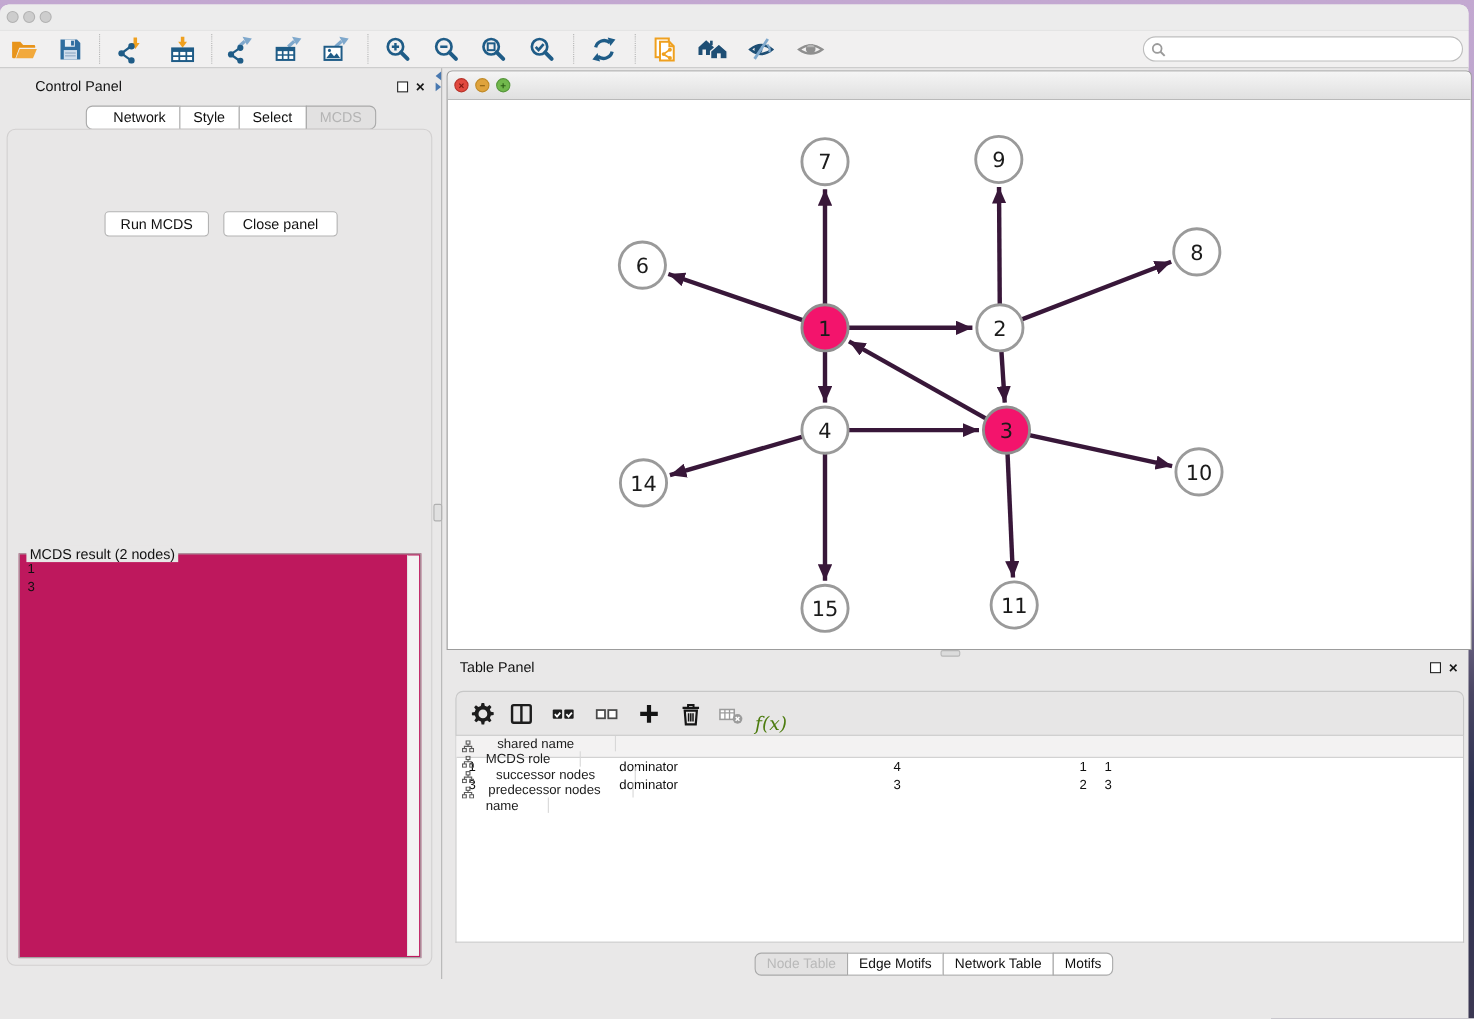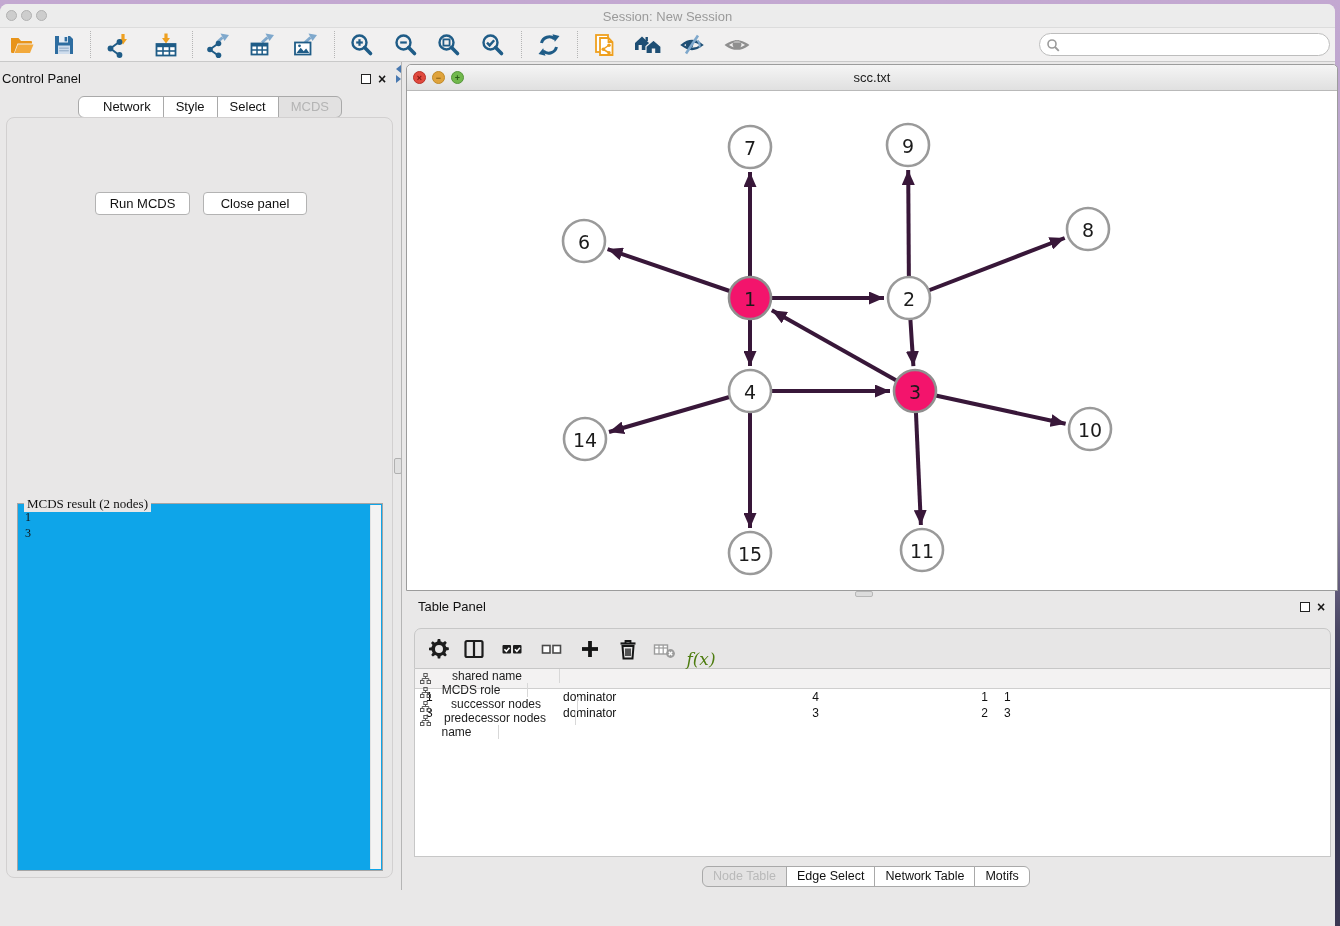--- a/index.html
+++ b/index.html
@@ -26,41 +26,41 @@
   .tbtn { position:absolute; top:2px; width:32px; height:30px; display:flex;
     align-items:center; justify-content:center; cursor:default; }
   .tb-sep { position:absolute; top:3px; height:27px; border-left:1px dotted #b5b5b5; }
   .searchbox { position:absolute; left:1039px; top:5px; width:291px; height:23px;
     background:#fff; border:1px solid #bdbdbd; border-radius:12px; }
   .searchbox svg { position:absolute; left:6px; top:4px; }
   .searchbox input { position:absolute; left:24px; top:1px; width:260px; height:19px;
     border:none; outline:none; font-size:12px; background:transparent; }
 
   
-  .cp-header-title { position:absolute; left:2px; top:71px; font-size:13px; color:#111; }
+  .cp-header-title { position:absolute; left:32px; top:71px; font-size:13px; color:#111; }
   .float-icon { position:absolute; width:10px; height:10px; border:1.5px solid #222; background:#fff; }
   .close-x { position:absolute; font-size:14px; font-weight:bold; color:#161616; line-height:12px; }
   .cp-tabs { position:absolute; left:78px; top:96px; height:22px; display:flex; }
   .cp-tab { height:22px; line-height:20px; font-size:13px; text-align:center; padding:0 12px;
     background:#fff; color:#111; border:1px solid #a9a9a9; margin-left:-1px; }
   .cp-tab:first-child { border-radius:6px 0 0 6px; margin-left:0;padding-left:24px; }
   .cp-tab:last-child { border-radius:0 6px 6px 0; }
   .cp-tab.disabled-active { background:#e2e1e1; color:#b4b4b4; }
   .cp-body { position:absolute; left:6px; top:117px; width:387px; height:761px;
     background:#e8e7e7; border:1px solid #d2d0d0; border-radius:8px; }
   .opt-label { position:absolute; left:0; top:19px; width:100%; text-align:center; font-size:13px; color:#111; }
   .criterion { position:absolute; left:38px; top:41px; width:312px; height:23px; background:#fff;
     border:1px solid #b3b3b3; border-radius:4px; font-size:13px; line-height:21px; padding-left:10px; color:#111; }
   .criterion svg { position:absolute; right:5px; top:4px; }
   .cp-btn { position:absolute; top:74px; height:23px; background:#fff; border:1px solid #b3b3b3;
     border-radius:4px; font-size:13px; text-align:center; line-height:21px; color:#111; }
   .run-btn { left:88px; width:95px; }
   .closep-btn { left:196px; width:104px; }
   .result-box { position:absolute; left:10px; top:385px; width:366px; height:368px;
-    background:#0ea5e9; border:1px solid #a5a5a5;font-family:Liberation Serif, serif; }
+    background:#be185d; border:1px solid #a5a5a5; }
   .result-legend { position:absolute; left:6px; top:-8px; background:#e8e7e7; padding:0 3px;
     font-size:13px; color:#111; }
   .result-lines { position:absolute; left:7px; top:5px; font-size:12px; line-height:16px; color:#111; }
   .result-scroll { position:absolute; right:1px; top:1px; width:11px; height:calc(100% - 2px);
     background:#f3f3f3; border-left:1px solid #e2e2e2; }
 
   
   .vdivider { position:absolute; left:401px; top:62px; width:1px; height:828px; background:#b5b5b5; }
   .vdiv-handle { position:absolute; left:394px; top:458px; width:8px; height:16px;
     background:#e0e0e0; border:1px solid #b0b0b0; border-radius:2px; }
@@ -89,21 +89,21 @@
     background:#fff; border:1px solid #c7c7c7; border-top:none; }
   .thead { display:flex; height:20px; background:#f3f2f2; border-bottom:1px solid #cfcfcf;flex-direction:column; }
   .th { position:relative; height:20px; border-right:1px solid #d8d8d8; font-size:12px; color:#1c1c1c;
     display:flex; align-items:center; justify-content:center; }
   .th .tree { position:absolute; left:5px; top:4px; }
   .trow { display:flex; height:16px; font-size:12px; color:#111; }
   .td { height:16px; line-height:16px; white-space:nowrap; overflow:hidden; }
   .tp-tabs { position:absolute; left:686px; top:866px; height:21px; display:flex; }
   .tp-tab { height:21px; line-height:19px; font-size:12.5px; text-align:center;
     background:#fff; color:#111; border:1px solid #a9a9a9; margin-left:-1px; padding:0 10px; }
-  .tp-tab:first-child { border-radius:6px 0 0 6px; margin-left:16px; }
+  .tp-tab:first-child { border-radius:6px 0 0 6px; margin-left:0; }
   .tp-tab:last-child { border-radius:0 6px 6px 0; }
   .tp-tab.disabled-active { background:#e3e2e2; color:#b9b9b9; }
 
   
   .statusbar { position:absolute; left:0; top:890px; width:1335px; height:36px;
     background:#ebeaea; border-top:1px solid #c3c3c3; }
   .list-btn { position:absolute; left:10px; top:6px; width:29px; height:26px; background:#fff;
     border:1px solid #b4b4b4; border-radius:3px; display:flex; align-items:center; justify-content:center; }
   .memory-btn { position:absolute; right:4px; top:7px; width:70px; height:24px; background:#fff;
     border:1px solid #b4b4b4; border-radius:3px; display:flex; align-items:center; justify-content:center; gap:5px;
@@ -113,21 +113,20 @@
 </head>
 <body>
 
 <div class="screen">
   <div class="app"></div>
 
   <div class="titlebar">
     <div class="tl-dot" style="left:6px"></div>
     <div class="tl-dot" style="left:21px"></div>
     <div class="tl-dot" style="left:36px"></div>
-    <div class="titlebar-title">Session: New Session</div>
   </div>
 
   <div class="toolbar">
     <div class="tbtn" style="left:6px">
       <svg width="26" height="26" viewBox="0 0 26 26">
         <path d="M2 6 h7.5 l2.5 3 H22 a1 1 0 0 1 1 1 v1.5 H8.5 L5 21 H3.2 A1.2 1.2 0 0 1 2 19.8 z" fill="#E8941A"></path>
         <path d="M9 12.5 h15.5 L21 21 H5.6 z" fill="#F2A93C"></path>
       </svg>
     </div>
     <div class="tbtn" style="left:48px">
@@ -315,21 +314,20 @@
   <div class="vdiv-handle"></div>
   <div class="onetouch" style="left:396px; top:65px; border-top:4px solid transparent; border-bottom:4px solid transparent; border-right:5px solid #4878b0;"></div>
   <div class="onetouch" style="left:396px; top:75px; border-top:4px solid transparent; border-bottom:4px solid transparent; border-left:5px solid #4878b0;"></div>
   <div class="hdiv-handle"></div>
 
   <div class="netwin">
     <div class="nw-titlebar">
       <div class="traffic" style="left:6px;  background:#e1493e; border:1px solid #b73229; color:#7c150f;">×</div>
       <div class="traffic" style="left:25px; background:#dfa33c; border:1px solid #c08a27; color:#8a5f10;">−</div>
       <div class="traffic" style="left:44px; background:#71b84c; border:1px solid #55963a; color:#2c5e17;">+</div>
-      <div class="nw-title">scc.txt</div>
     </div>
     <svg class="net-canvas" width="930" height="500" viewBox="0 0 930 500">
         <defs>
           <marker id="arr" viewBox="0 0 15 13" refX="15" refY="6.5" markerWidth="15" markerHeight="13" orient="auto" markerUnits="userSpaceOnUse">
             <path d="M0,0 L15,6.5 L0,13 Z" fill="#381739"></path>
           </marker>
         </defs>
         <line x1="343" y1="207" x2="343.0" y2="81.0" stroke="#381739" stroke-width="4" marker-end="url(#arr)"></line>
         <line x1="343" y1="207" x2="200.6" y2="158.1" stroke="#381739" stroke-width="4" marker-end="url(#arr)"></line>
         <line x1="343" y1="207" x2="477.0" y2="207.0" stroke="#381739" stroke-width="4" marker-end="url(#arr)"></line>
@@ -512,18 +510,18 @@
           <div class="td" style="width: 113px; text-align: left; padding-left: 3px;">dominator</div>
           <div class="td" style="width: 163px; text-align: right; padding-right: 17px;">3</div>
           <div class="td" style="width: 161px; text-align: right; padding-right: 9px;">2</div>
           <div class="td" style="width: 84px; text-align: left; padding-left: 7px;">3</div>
         </div>
       </div>
   </div>
 
   <div class="tp-tabs">
       <div class="tp-tab disabled-active">Node Table</div>
-      <div class="tp-tab">Edge Select</div>
+      <div class="tp-tab">Edge Motifs</div>
       <div class="tp-tab">Network Table</div>
       <div class="tp-tab">Motifs</div>
     </div>
 
 </div>
 
 </body></html>

